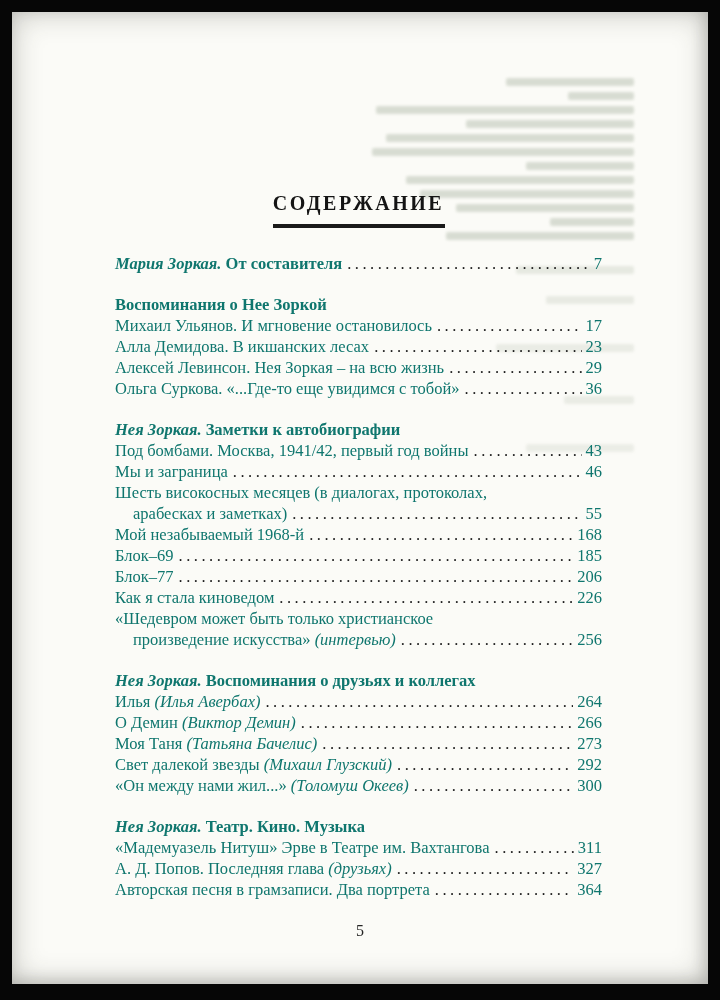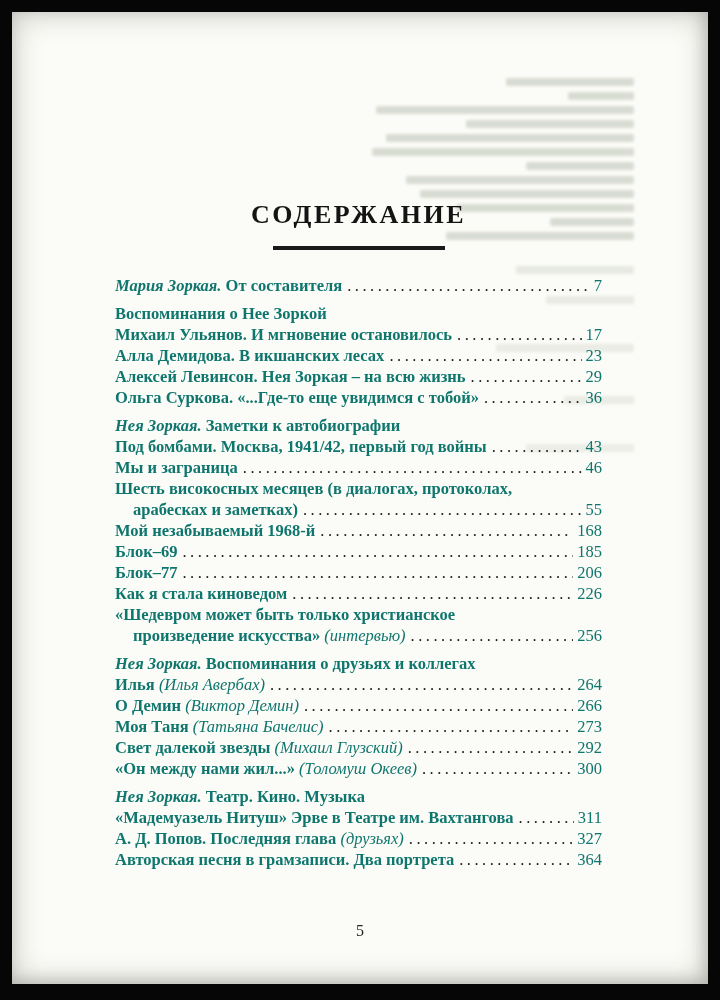--- a/index.html
+++ b/index.html
@@ -13,35 +13,35 @@
     background:#fbfbf7;
     box-shadow:inset 0 0 30px rgba(45,45,40,.28), inset -4px -4px 14px rgba(60,60,55,.18);
     overflow:hidden;
   }
   .content{
     position:absolute;left:0;top:0;right:0;bottom:0;
     padding:172px 106px 0 103px;
     z-index:2;
   }
   .title{
-    margin:16px;text-align:center;
-    font-size:26px;font-weight:bold;letter-spacing:2.5px;color:#141414;
+    margin:8px;text-align:center;
+    font-size:20px;font-weight:bold;letter-spacing:2.5px;color:#141414;
   }
   .rule{
     width:172px;height:4px;background:#1a1a1a;margin:9px auto 25px auto;
   }
   .toc{display:block;}
   .row{
     display:flex;align-items:baseline;
     line-height:21px;font-size:16.5px;color:#0f766e;
   }
-  .row.gap{margin-top:7px;}
+  .row.gap{margin-top:20px;}
   .row.indent{padding-left:18px;align-items:center;}
   .txt{white-space:nowrap;}
-  .s-r{font-style:normal;font-weight:bold;}
+  .s-r{font-style:normal;font-weight:normal;}
   .s-i{font-style:italic;}
   .s-b{font-weight:bold;}
   .s-bi{font-weight:bold;font-style:italic;}
   .leader{
     flex:1;overflow:hidden;white-space:nowrap;
     margin:0 4px 0 5px;min-width:10px;color:#1c1c1c;
   }
   .leader::after{
     content:"......................................................................................................";
     letter-spacing:3.5px;

